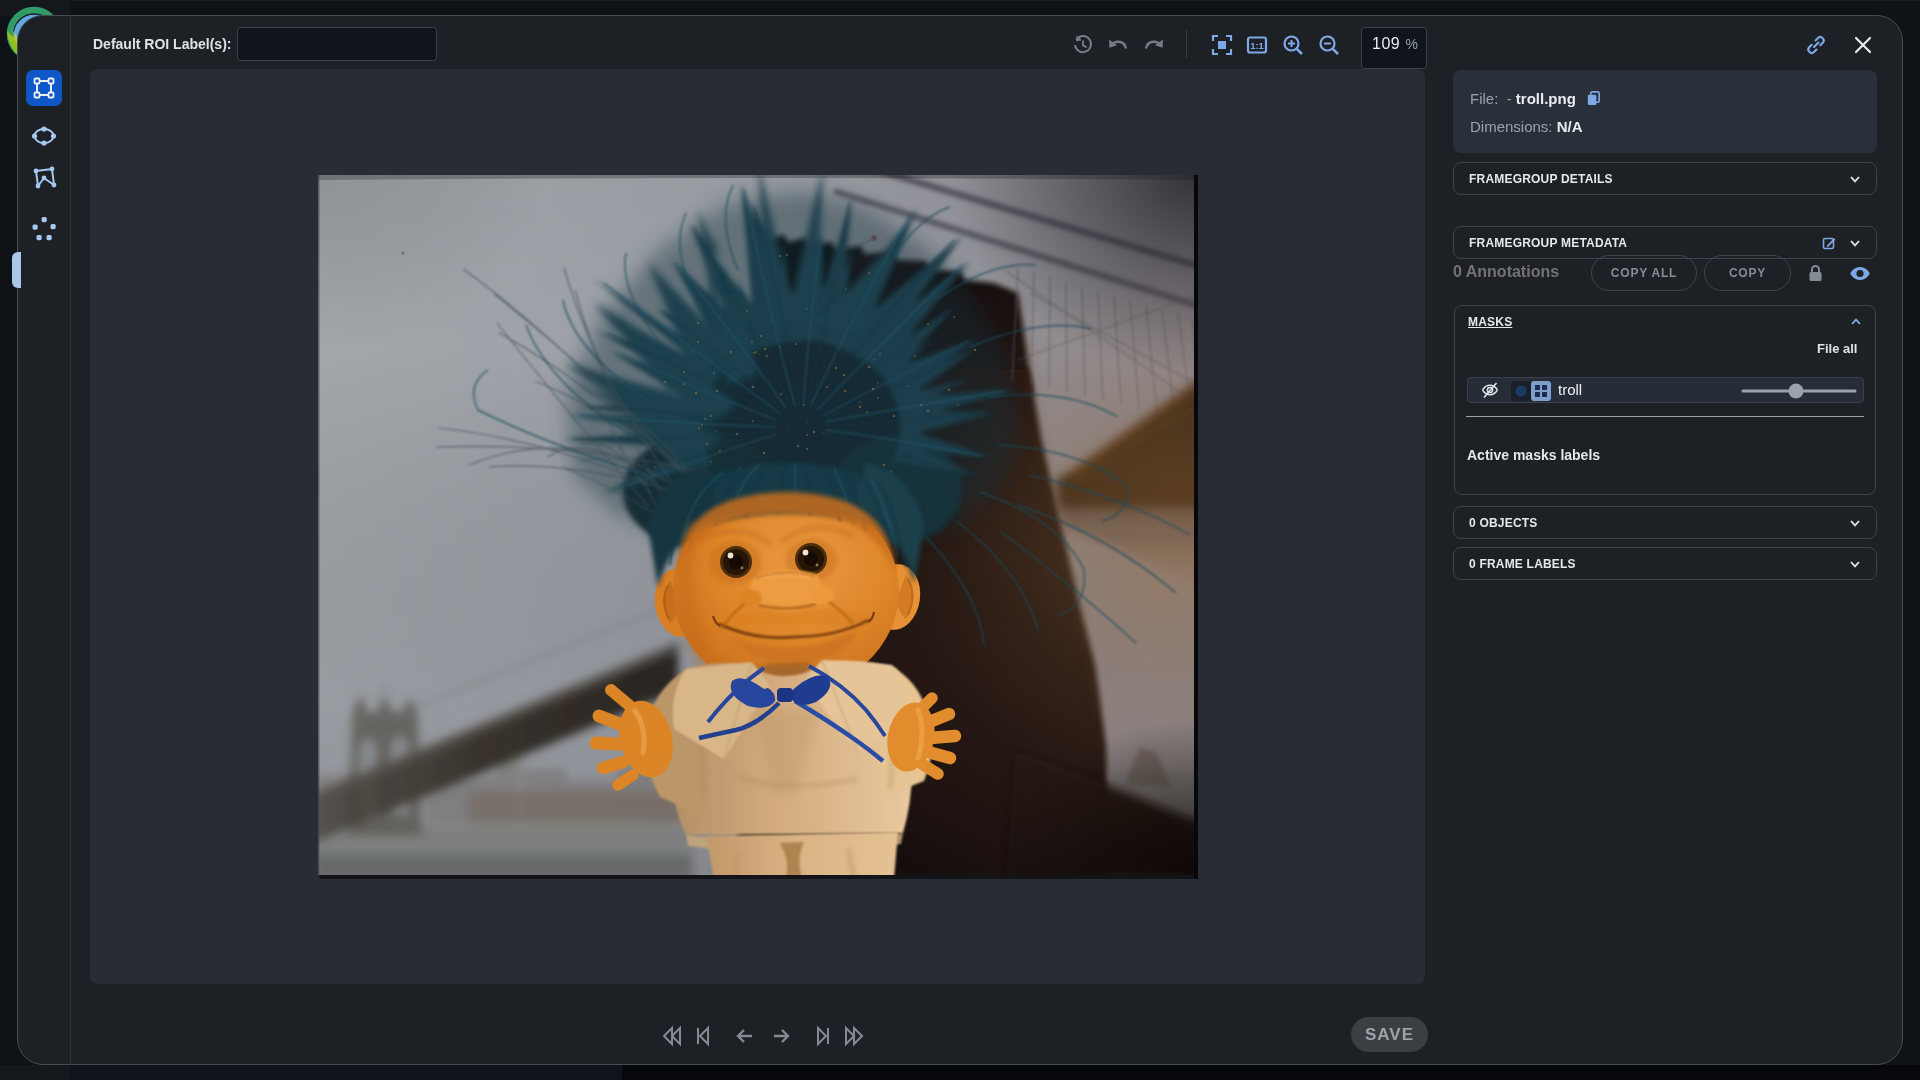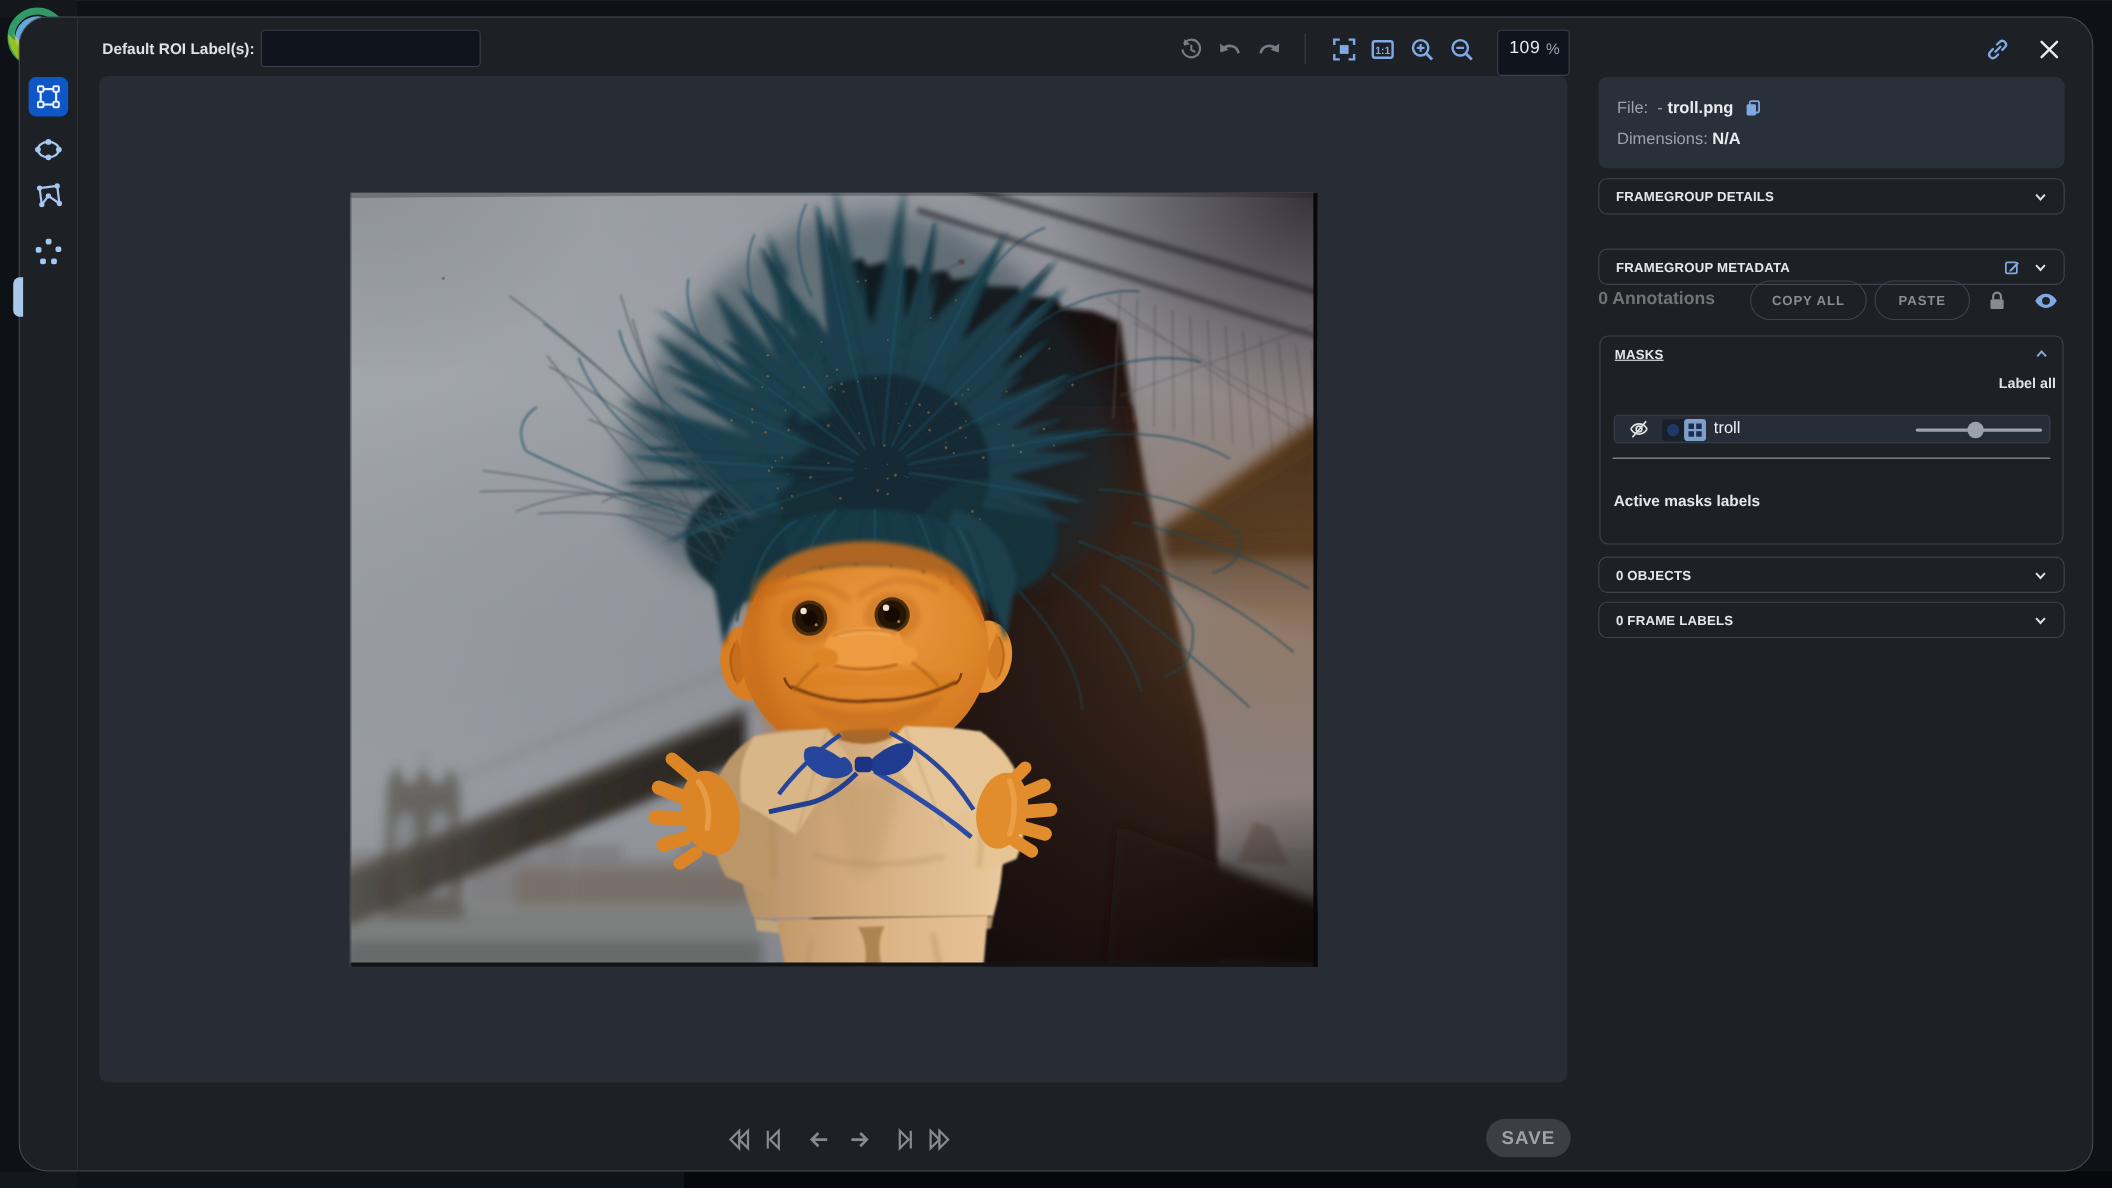--- a/index.html
+++ b/index.html
@@ -667,35 +667,35 @@
   <svg class="chev" style="right:40px; top:9px;" viewBox="0 0 14 14">
     <rect x="1.5" y="2.5" width="10" height="10" rx="1.5" fill="none" stroke="#7fa9e6" stroke-width="1.6"></rect>
     <path d="M 5 9.5 L 12 2.2 L 13.4 3.6 L 6.6 10.6 L 4.6 11 Z" fill="#7fa9e6"></path>
   </svg>
   <svg class="chev" style="right:14px; top:9px;" viewBox="0 0 14 14">
         <path d="M 3 5 L 7 9.4 L 11 5" fill="none" stroke="#dfe3e8" stroke-width="1.8"></path>
       </svg>
 </div>
 <div class="abs" id="anntext">0 Annotations</div>
 <div class="pillbtn" style="left:1591px; width:106px;">COPY ALL</div>
-<div class="pillbtn" style="left:1704px; width:87px;">PASTE</div>
+<div class="pillbtn" style="left:1704px; width:87px;">COPY</div>
 <svg class="abs" style="left:1806px; top:264px;" width="19" height="19" viewBox="0 0 19 19">
   <rect x="3.5" y="8" width="12" height="9" rx="1.5" fill="#858b93"></rect>
   <path d="M 6 8 V 5.5 a 3.5 3.5 0 0 1 7 0 V 8" fill="none" stroke="#858b93" stroke-width="2"></path>
 </svg>
 <svg class="abs" style="left:1849px; top:265px;" width="22" height="17" viewBox="0 0 22 17">
   <path d="M 11 2 C 5.5 2 2.2 6.5 1.2 8.5 C 2.2 10.5 5.5 15 11 15 C 16.5 15 19.8 10.5 20.8 8.5 C 19.8 6.5 16.5 2 11 2 Z" fill="#7fa9e6"></path>
   <circle cx="11" cy="8.5" r="3.6" fill="#1d2025"></circle>
 </svg>
 <div class="abs" id="masksbox"></div>
 <div class="abs" id="masks-title">MASKS</div>
 <svg class="chev abs" style="left:1849px; top:315px;" viewBox="0 0 14 14">
       <path d="M 3 9 L 7 4.6 L 11 9" fill="none" stroke="#7fa9e6" stroke-width="1.8"></path>
     </svg>
-<div class="abs" id="showall">Label all</div>
+<div class="abs" id="showall">File all</div>
 <div class="abs" id="trollrow">
   <svg class="abs" style="left:12px; top:3px;" width="20" height="20" viewBox="0 0 20 20">
     <path d="M 3.2 8 C 5 5.6 7.3 4.3 10 4.3 C 12.7 4.3 15 5.6 16.8 8 C 17.3 8.7 17.3 9.3 16.8 10 C 15 12.4 12.7 13.7 10 13.7 C 7.3 13.7 5 12.4 3.2 10 C 2.7 9.3 2.7 8.7 3.2 8 Z" fill="none" stroke="#dfe3e8" stroke-width="1.5"></path>
     <circle cx="10" cy="9" r="2.6" fill="none" stroke="#dfe3e8" stroke-width="1.5"></circle>
     <path d="M 4 16.5 L 16.5 2" stroke="#dfe3e8" stroke-width="1.6"></path>
   </svg>
   <svg class="abs" style="left:43px; top:3px;" width="40" height="20" viewBox="0 0 40 20">
     <rect x="0" y="0" width="40" height="20" rx="3" fill="#1a2029"></rect>
     <circle cx="10" cy="10" r="5.5" fill="#1d3a66"></circle>
     <rect x="20" y="0" width="20" height="20" rx="3" fill="#7d9fc9"></rect>

